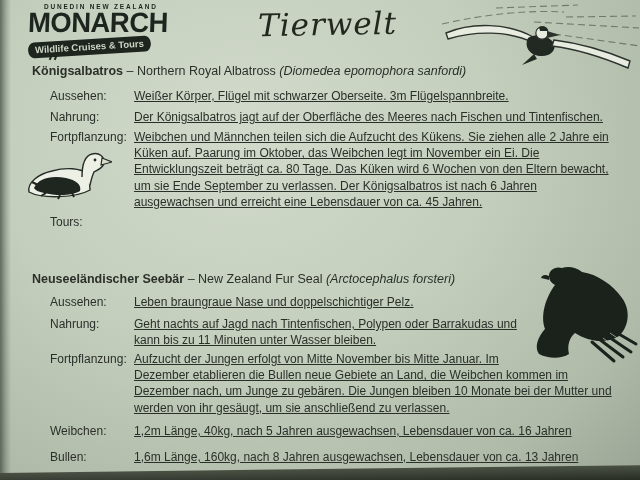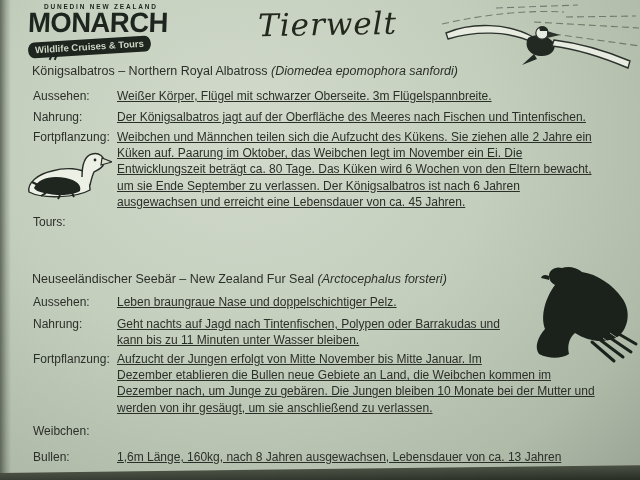--- a/index.html
+++ b/index.html
@@ -28,24 +28,24 @@
 
   .page-title{position:absolute;left:258px;top:6px;font-family:"DejaVu Serif",serif;
     font-style:italic;font-size:31px;letter-spacing:1px;color:#23281f;transform:rotate(-1deg);}
 
   .art{position:absolute;}
   .art-fly{right:-2px;top:0px;width:206px;height:72px;}
   .art-sit{left:26px;top:149px;width:86px;height:56px;}
   .art-seal{left:526px;top:264px;width:114px;height:100px;}
 
   .heading{position:absolute;left:32px;font-size:12.5px;white-space:nowrap;}
-  .heading b{font-weight:normal;}
+  .heading b{font-weight:bold;}
   .heading i{font-style:italic;margin-top:46px;}
 
-  .row{position:absolute;left:33px;display:flex;font-size:12px;line-height:16.2px;}
+  .row{position:absolute;left:50px;display:flex;font-size:12px;line-height:16.2px;}
   .row .label{width:84px;flex:none;}
   .row .text{width:505px;white-space:pre-line;text-decoration:underline;}
 </style>
 </head>
 <body>
 
 <div class="photo">
   <div class="left-edge"></div>
 
   <div class="logo">
@@ -142,20 +142,21 @@
   </div>
   <div class="row" style="top:351px">
     <div class="label">Fortpflanzung:</div>
     <div class="text">Aufzucht der Jungen erfolgt von Mitte November bis Mitte Januar. Im
 Dezember etablieren die Bullen neue Gebiete an Land, die Weibchen kommen im
 Dezember nach, um Junge zu gebären. Die Jungen bleiben 10 Monate bei der Mutter und
 werden von ihr gesäugt, um sie anschließend zu verlassen.</div>
   </div>
   <div class="row" style="top:423px">
     <div class="label">Weibchen:</div>
+    <div class="text">1,2m Länge, 40kg, nach 5 Jahren ausgewachsen, Lebensdauer von ca. 16 Jahren</div>
   </div>
   <div class="row" style="top:449px">
     <div class="label">Bullen:</div>
     <div class="text">1,6m Länge, 160kg, nach 8 Jahren ausgewachsen, Lebensdauer von ca. 13 Jahren</div>
   </div>
 
   <div class="bottom-edge"></div>
 </div>
 
 </body></html>

